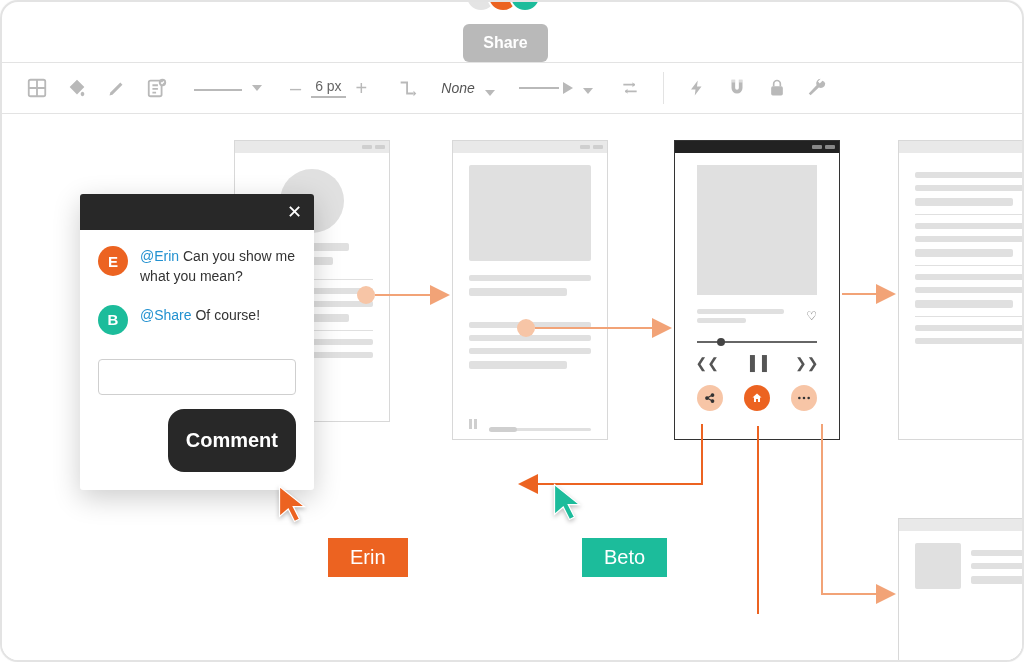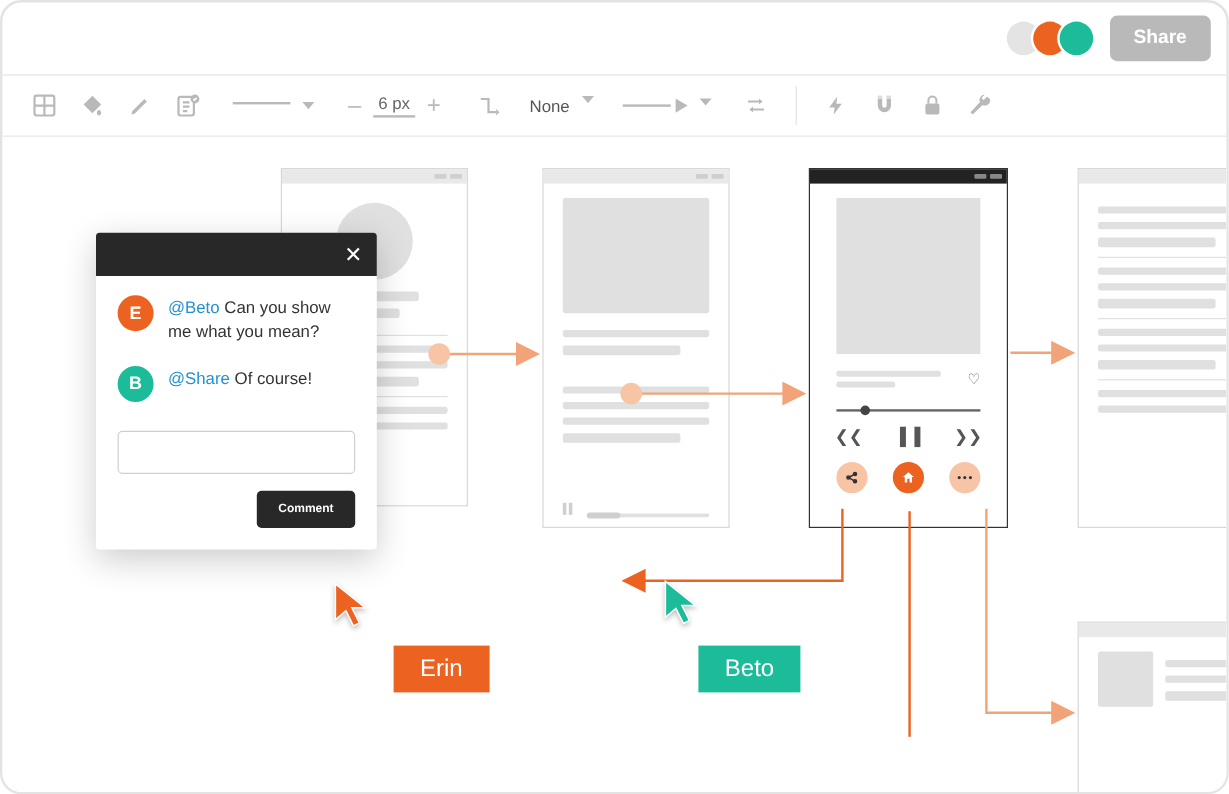--- a/index.html
+++ b/index.html
@@ -27,21 +27,21 @@
     background:#fff;
     border:2px solid var(--border);
     border-radius:18px;
     overflow:hidden;
     box-shadow:0 0 0 1px rgba(0,0,0,0.02);
   }
 
   
   .topbar{
     display:flex;justify-content:flex-end;align-items:center;
-    gap:14px;height:60px;padding-right:13px;
+    gap:14px;height:60px;padding-right:13px;flex-direction:column;
   }
   .presence{display:flex;align-items:center;}
   .presence .dot{width:28px;height:28px;border-radius:50%;margin-left:-6px;box-shadow:0 0 0 2px #fff;}
   .presence .dot.grey{background:#e4e4e4;}
   .presence .dot.orange{background:var(--orange);}
   .presence .dot.teal{background:var(--teal);}
   .share-btn{
     background:var(--grey-400);color:#fff;border:none;
     font-size:16px;font-weight:600;padding:10px 20px;border-radius:6px;cursor:pointer;
   }
@@ -49,21 +49,21 @@
   
   .toolbar{
     display:flex;align-items:center;border-top:1px solid var(--border);border-bottom:1px solid var(--border);
     height:52px;padding:0 22px;color:var(--grey-400);gap:6px;
   }
   .toolbar .group{display:flex;align-items:center;gap:14px;}
   .toolbar .vr{width:1px;height:32px;background:var(--border);margin:0 14px;}
   .toolbar svg{display:block;}
   .tool{width:26px;height:26px;display:flex;align-items:center;justify-content:center;cursor:pointer;color:var(--grey-400);}
   .caret{width:0;height:0;border-left:5px solid transparent;border-right:5px solid transparent;border-top:6px solid var(--grey-400);margin-left:6px;cursor:pointer;}
-  .hseg{display:flex;align-items:flex-start;gap:4px;}
+  .hseg{display:flex;align-items:flex-end;gap:4px;font-style:italic;}
   .linestyle-prev{width:48px;height:2px;background:var(--grey-400);}
   .stroke-box{display:flex;align-items:center;gap:10px;}
   .stroke-box .minus,.stroke-box .plus{font-size:20px;color:var(--grey-400);cursor:pointer;}
   .stroke-box .val{font-size:14px;color:#666;border-bottom:2px solid var(--grey-400);padding:0 4px 2px;}
   .toolbar .dd-label{font-size:14px;color:#555;}
   .arrowstyle-prev{width:54px;position:relative;height:12px;}
   .arrowstyle-prev::before{content:"";position:absolute;left:0;top:5px;width:40px;height:2px;background:var(--grey-400);}
   .arrowstyle-prev::after{content:"";position:absolute;right:0;top:0;border-top:6px solid transparent;border-bottom:6px solid transparent;border-left:10px solid var(--grey-400);}
 
   
@@ -115,21 +115,21 @@
   .comment-popup .cp-head{height:36px;background:var(--dark);display:flex;justify-content:flex-end;align-items:center;padding:0 12px;border-radius:3px 3px 0 0;}
   .cp-close{color:#fff;font-size:18px;cursor:pointer;}
   .cp-body{padding:16px 18px 18px;}
   .thread{display:flex;gap:12px;margin-bottom:18px;}
   .thread .avatar{width:30px;height:30px;border-radius:50%;color:#fff;display:flex;align-items:center;justify-content:center;font-weight:700;font-size:15px;flex-shrink:0;}
   .avatar.orange{background:var(--orange);}
   .avatar.teal{background:var(--teal);}
   .thread .msg{font-size:14px;line-height:1.45;color:#333;}
   .mention{color:var(--link);}
   .cp-input{width:100%;height:36px;border:1px solid var(--grey-300);border-radius:4px;margin-top:6px;}
-  .cp-submit{background:var(--dark);color:#fff;border:none;font-size:10px;font-weight:600;padding:10px 18px;border-radius:4px;float:right;margin-top:14px;cursor:pointer;}
+  .cp-submit{background:var(--dark);color:#fff;border:none;font-size:20px;font-weight:600;padding:20px 18px;border-radius:16px;float:right;margin-top:14px;cursor:pointer;}
 
   
   .cursor{position:absolute;z-index:40;}
   .cursor svg{filter:drop-shadow(0 2px 2px rgba(0,0,0,0.25));}
   .badge{
     position:absolute;padding:8px 22px;color:#fff;font-size:20px;font-weight:500;z-index:35;
   }
   .badge.orange{background:var(--orange);}
   .badge.teal{background:var(--teal);}
 
@@ -391,21 +391,21 @@
     </svg>
 
     <div class="comment-popup">
       <div class="cp-head">
         <span class="cp-close">✕</span>
       </div>
       <div class="cp-body">
         <div class="thread">
           <div class="avatar orange">E</div>
           <div class="msg">
-            <span class="mention">@Beto</span><span> Can you show me what you mean?</span>
+            <span class="mention">@Erin</span><span> Can you show me what you mean?</span>
           </div>
         </div>
         <div class="thread">
           <div class="avatar teal">B</div>
           <div class="msg">
             <span class="mention">@Share</span><span> Of course!</span>
           </div>
         </div>
         <input class="cp-input" type="text" style="">
         <button class="cp-submit">Comment</button>

